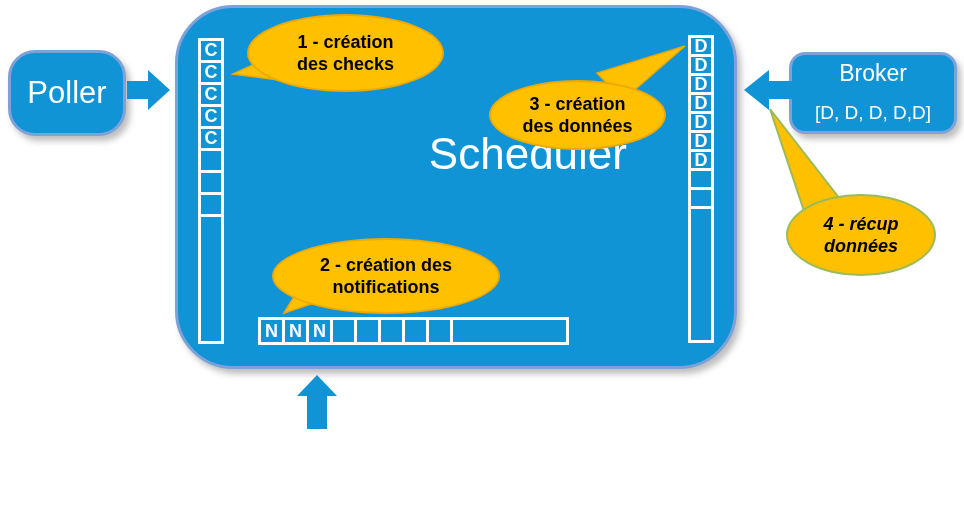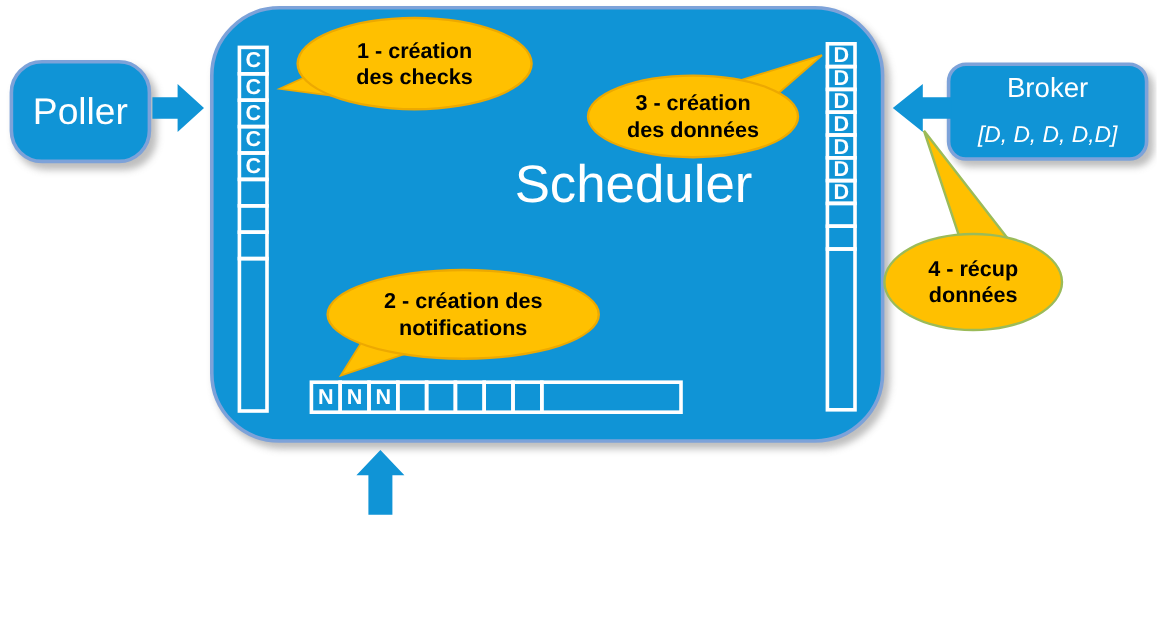--- a/index.html
+++ b/index.html
@@ -31,21 +31,21 @@
     font-size:44px;color:var(--ink-light);z-index:2;
   }
 
   .node{
     position:absolute;background:var(--blue);border:3px solid var(--edge);
     border-radius:16px;box-shadow:4px 5px 6px rgba(110,110,110,.45);
     display:flex;flex-direction:column;align-items:center;justify-content:center;
     color:var(--ink-light);z-index:2;text-align:center;
   }
   .node .label{font-size:31px;line-height:1.1;}
-  .node .sublabel{font-size:19px;line-height:1.2;margin-top:16px;font-style:italic;}
+  .node .sublabel{font-size:19px;line-height:1.2;margin-top:16px;}
   .node.poller{left:8px;top:50px;width:112px;height:80px;border-radius:27px;}
   .node.broker{left:789px;top:52px;width:162px;height:76px;}
   .node.broker .label{font-size:23px;}
   .node.reactionner{left:283px;top:428px;width:208px;height:80px;}
 
   .queue{position:absolute;display:flex;z-index:2;}
   .queue .cell{
     border:3px solid #ffffff;box-sizing:border-box;
     display:flex;align-items:center;justify-content:center;
     color:#ffffff;font-weight:bold;font-size:18px;
@@ -65,23 +65,23 @@
   .queue.notifs{left:258px;top:317px;width:311px;height:28px;}
   .queue.notifs .cell{width:27px;}
 
   .callout{
     position:absolute;background:var(--gold);border:2px solid var(--gold-edge);
     border-radius:50%;z-index:4;display:flex;align-items:center;justify-content:center;
     font-weight:bold;font-size:18px;line-height:1.25;color:var(--ink-dark);
     text-align:center;white-space:pre-line;
   }
   .callout.c1{left:247px;top:14px;width:193px;height:74px;text-align:center;}
-  .callout.c2{left:272px;top:224px;width:224px;height:72px;}
-  .callout.c3{left:489px;top:62px;width:173px;height:66px;}
-  .callout.c4{left:736px;top:194px;width:146px;height:78px;border-color:var(--green-edge);}
+  .callout.c2{left:272px;top:238px;width:224px;height:72px;}
+  .callout.c3{left:489px;top:80px;width:173px;height:66px;}
+  .callout.c4{left:786px;top:194px;width:146px;height:78px;border-color:var(--green-edge);font-style:italic;}
 </style>
 </head>
 <body>
 
 <div class="canvas">
 
   <svg class="overlay" viewBox="0 0 964 522" xmlns="http://www.w3.org/2000/svg">
     <polygon class="tail" points="233,74 292,47 302,83"></polygon>
     <polygon class="tail" points="284,313 312,268 352,290"></polygon>
     <polygon class="tail" points="685,46 597,73 623,100"></polygon>

